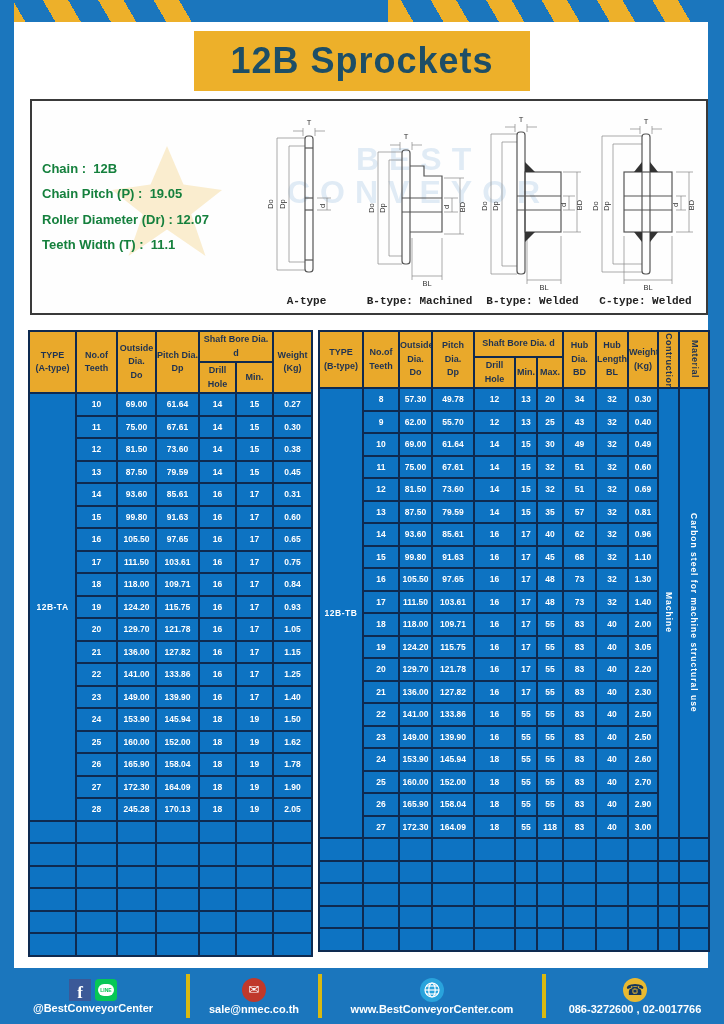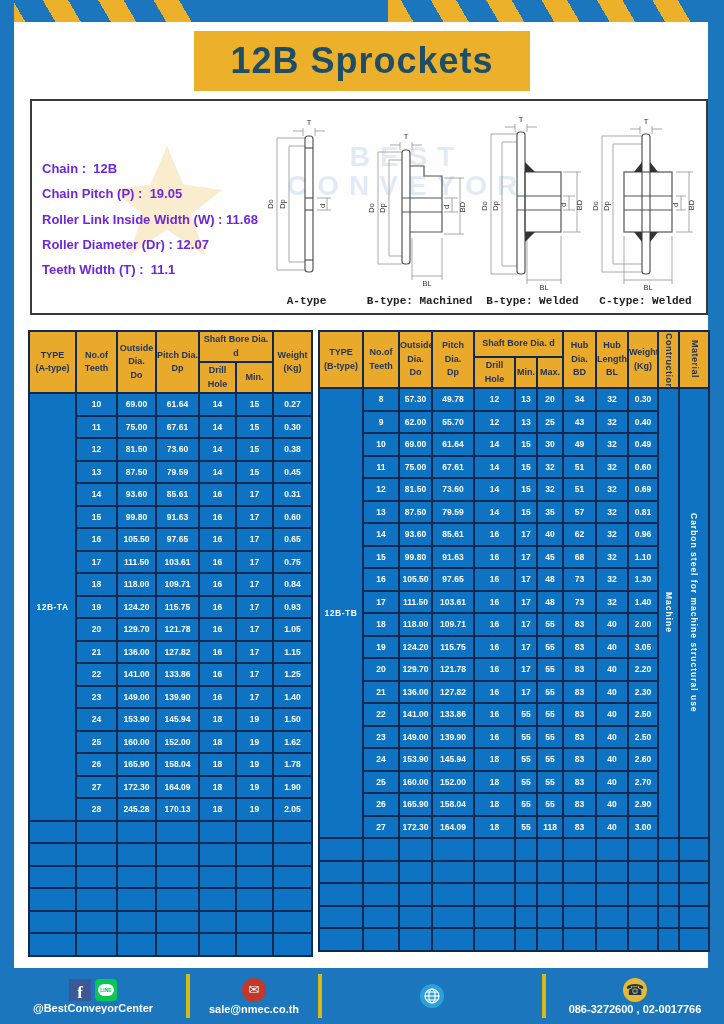--- a/index.html
+++ b/index.html
@@ -16,25 +16,25 @@
 
   
   .title-banner { position:absolute; left:194px; top:31px; width:336px; height:60px; background:#edb02a;
     display:flex; align-items:center; justify-content:center; }
   .title-banner h1 { font-size:36px; font-weight:bold; color:#1d4e66; letter-spacing:1px; }
 
   
   .diagram-panel { position:absolute; left:30px; top:99px; width:678px; height:216px; background:#fefefe;
     border:2px solid #3a3a3a; }
   .watermark { position:absolute; left:255px; top:42px; z-index:0; color:rgba(45,120,190,0.14);
-    font-size:28px; font-weight:bold; letter-spacing:10px; line-height:1.02; text-align:center; user-select:none; }
+    font-size:32px; font-weight:bold; letter-spacing:10px; line-height:1.02; text-align:center; user-select:none; }
   .wm-shape { position:absolute; left:80px; top:45px; width:110px; height:110px; z-index:0;
     background:rgba(237,176,42,0.22); clip-path:polygon(50% 0,65% 35%,100% 40%,72% 62%,85% 100%,50% 76%,15% 100%,28% 62%,0 40%,35% 35%); }
   .spec-list { position:absolute; left:10px; top:55px; z-index:1; }
-  .spec-line { font-size:13px; font-weight:bold; color:#6d28d9; line-height:1.95; white-space:nowrap; }
+  .spec-line { font-size:13px; font-weight:bold; color:#15803d; line-height:1.95; white-space:nowrap; }
   .figures { position:absolute; left:218px; top:4px; width:452px; height:206px; z-index:1; display:flex; }
   .figure { flex:1; display:flex; flex-direction:column; align-items:center; justify-content:flex-end; }
   .figure svg { display:block; }
   .fig-caption { font-size:11px; font-weight:bold; color:#222; margin-top:1px; padding-bottom:4px; white-space:nowrap;font-family:Liberation Mono, monospace; }
   .dimtext { font-size:7.5px; fill:#333; font-family:"Liberation Sans",sans-serif; }
 
   
   .table-wrap { position:absolute; top:330px; }
   .tw-left { left:28px; width:283px; }
   .tw-right { left:318px; width:390px; }
@@ -86,21 +86,20 @@
   <div class="diagram-panel">
     <div class="wm-shape"></div>
     <div class="watermark">
       <div>BEST</div>
       <div>CONVEYOR</div>
     </div>
 
     <div class="spec-list">
       <div class="spec-line"><span>Chain</span> :&nbsp; <span>12B</span></div>
       <div class="spec-line"><span>Chain Pitch (P)</span> :&nbsp; <span>19.05</span></div>
-      <div class="spec-line"><span>Roller Link Inside Width (W)</span> : <span>11.68</span></div>
       <div class="spec-line"><span>Roller Diameter (Dr)</span> : <span>12.07</span></div>
       <div class="spec-line"><span>Teeth Width (T)</span> :&nbsp; <span>11.1</span></div>
     </div>
 
     <div class="figures">
 
       <div class="figure">
         <svg width="100" height="180" viewBox="0 0 100 180">
           <g stroke="#888" stroke-width="0.7" fill="none">
             <line x1="46" y1="14" x2="46" y2="22"></line>
@@ -905,20 +904,21 @@
         <svg width="18" height="18" viewBox="0 0 18 18">
             <g stroke="#fff" stroke-width="1.2" fill="none">
               <circle cx="9" cy="9" r="7"></circle>
               <ellipse cx="9" cy="9" rx="3.2" ry="7"></ellipse>
               <line x1="2" y1="9" x2="16" y2="9"></line>
               <line x1="3" y1="5" x2="15" y2="5"></line>
               <line x1="3" y1="13" x2="15" y2="13"></line>
             </g>
           </svg>
       </span>
+      <div class="f-text">www.BestConveyorCenter.com</div>
     </div>
     <div class="f-div"></div>
     <div class="f-sec s4">
       <span class="icon-round icon-phone">☎</span>
       <div class="f-text">086-3272600 , 02-0017766</div>
     </div>
   </div>
 
 </div>
 

